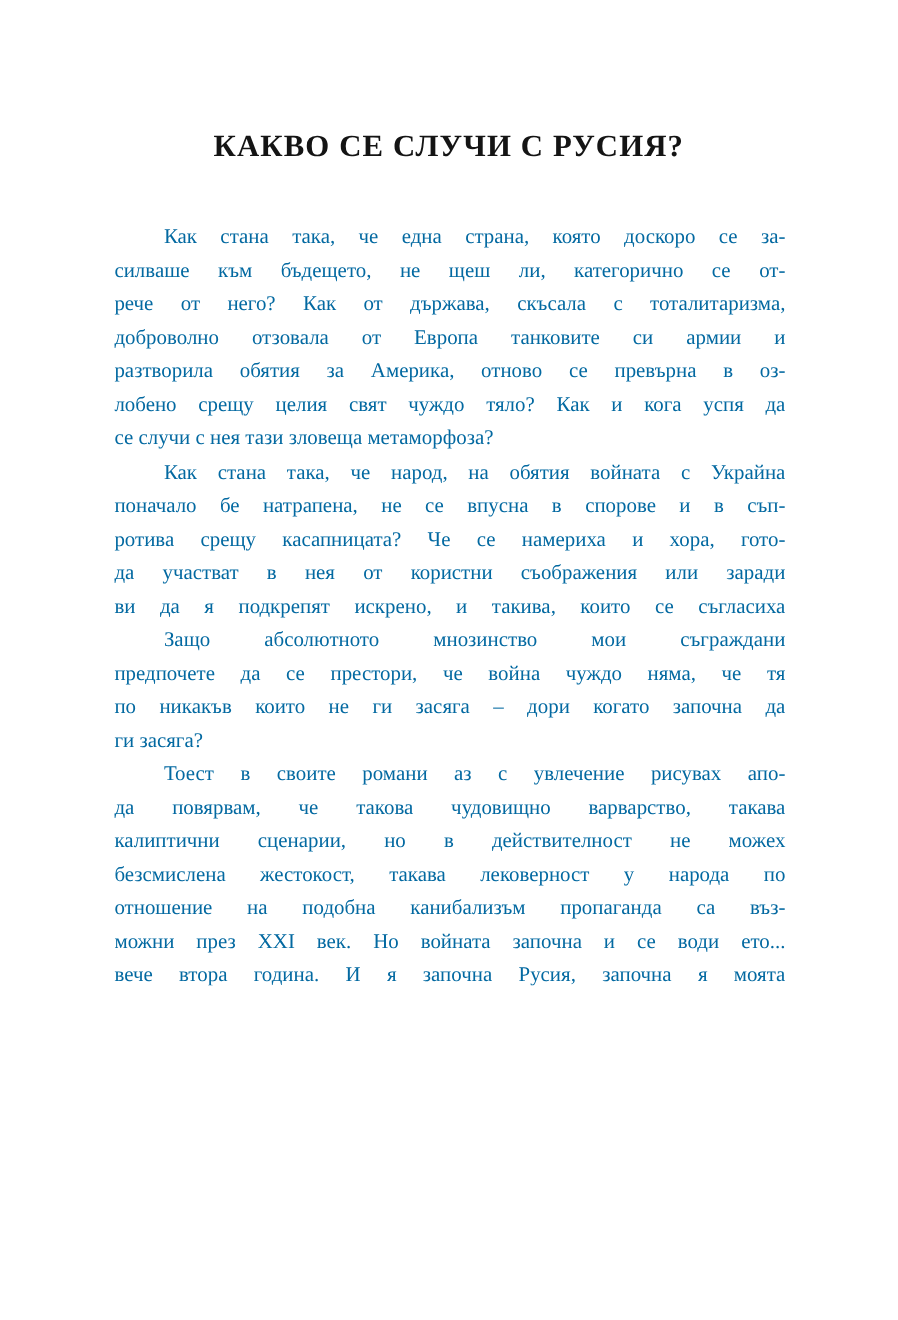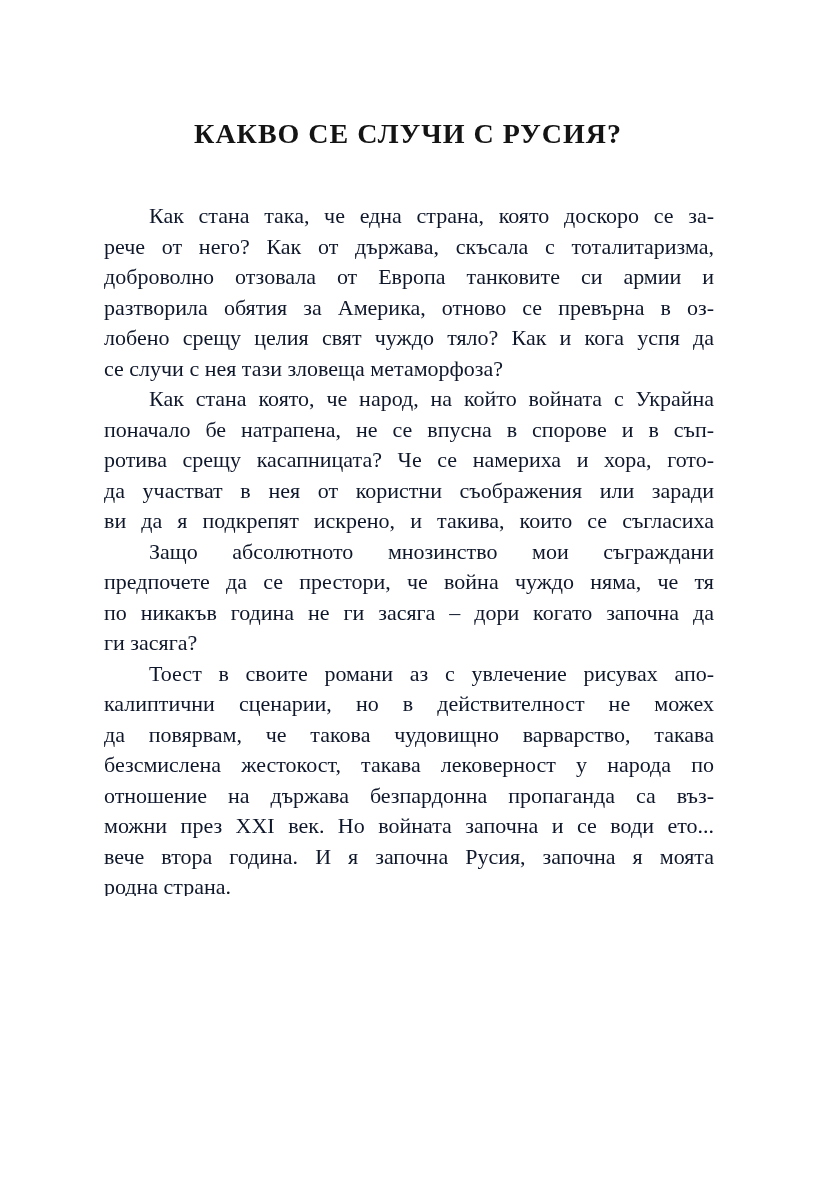--- a/index.html
+++ b/index.html
@@ -24,25 +24,25 @@
     font-weight: 700;
     letter-spacing: 1px;
     color: #141414;
   }
   .text-block {
     position: absolute;
     top: 201px; left: 104px; width: 610px;
   }
   .paragraph { margin: 0; }
   .line {
-    font-size: 22px;
+    font-size: 19px;
     line-height: 30.5px;
     text-align: justify;
     text-align-last: justify;
-    color: #0f172a;
+    color: #0369a1;
     white-space: normal;
   }
   .line.first { text-indent: 45px; }
   .line.last { text-align-last: left; }
   .folio {
     position: absolute;
     top: 1112px; left: 652px; width: 74px;
     text-align: right;
     font-size: 23px;
     line-height: 30px;
@@ -51,45 +51,46 @@
 </style>
 </head>
 <body>
 
 <div class="page">
   <h1 class="title">КАКВО СЕ СЛУЧИ С РУСИЯ?</h1>
 
   <div class="text-block">
       <div class="paragraph">
         <div class="line first">Как стана така, че една страна, която доскоро се за-</div>
+        <div class="line">силваше към бъдещето, не щеш ли, категорично се от-</div>
         <div class="line">рече от него? Как от държава, скъсала с тоталитаризма,</div>
         <div class="line">доброволно отзовала от Европа танковите си армии и</div>
         <div class="line">разтворила обятия за Америка, отново се превърна в оз-</div>
         <div class="line">лобено срещу целия свят чуждо тяло? Как и кога успя да</div>
         <div class="line last">се случи с нея тази зловеща метаморфоза?</div>
       </div>
       <div class="paragraph">
-        <div class="line first">Как стана която, че народ, на който войната с Украйна</div>
+        <div class="line first">Как стана така, че народ, на обятия войната с Украйна</div>
         <div class="line">поначало бе натрапена, не се впусна в спорове и в съп-</div>
         <div class="line">ротива срещу касапницата? Че се намериха и хора, гото-</div>
         <div class="line">да участват в нея от користни съображения или заради</div>
         <div class="line">ви да я подкрепят искрено, и такива, които се съгласиха</div>
       </div>
       <div class="paragraph">
         <div class="line first">Защо абсолютното мнозинство мои съграждани</div>
         <div class="line">предпочете да се престори, че война чуждо няма, че тя</div>
-        <div class="line">по никакъв година не ги засяга – дори когато започна да</div>
+        <div class="line">по никакъв които не ги засяга – дори когато започна да</div>
         <div class="line last">ги засяга?</div>
       </div>
       <div class="paragraph">
         <div class="line first">Тоест в своите романи аз с увлечение рисувах апо-</div>
+        <div class="line">да повярвам, че такова чудовищно варварство, такава</div>
         <div class="line">калиптични сценарии, но в действителност не можех</div>
-        <div class="line">да повярвам, че такова чудовищно варварство, такава</div>
         <div class="line">безсмислена жестокост, такава лековерност у народа по</div>
-        <div class="line">отношение на държава безпардонна пропаганда са въз-</div>
+        <div class="line">отношение на подобна канибализъм пропаганда са въз-</div>
         <div class="line">можни през XXI век. Но войната започна и се води ето...</div>
         <div class="line">вече втора година. И я започна Русия, започна я моята</div>
         <div class="line last">родна страна.</div>
       </div>
     </div>
 
   <div class="folio">5</div>
 </div>
 
 </body></html>

